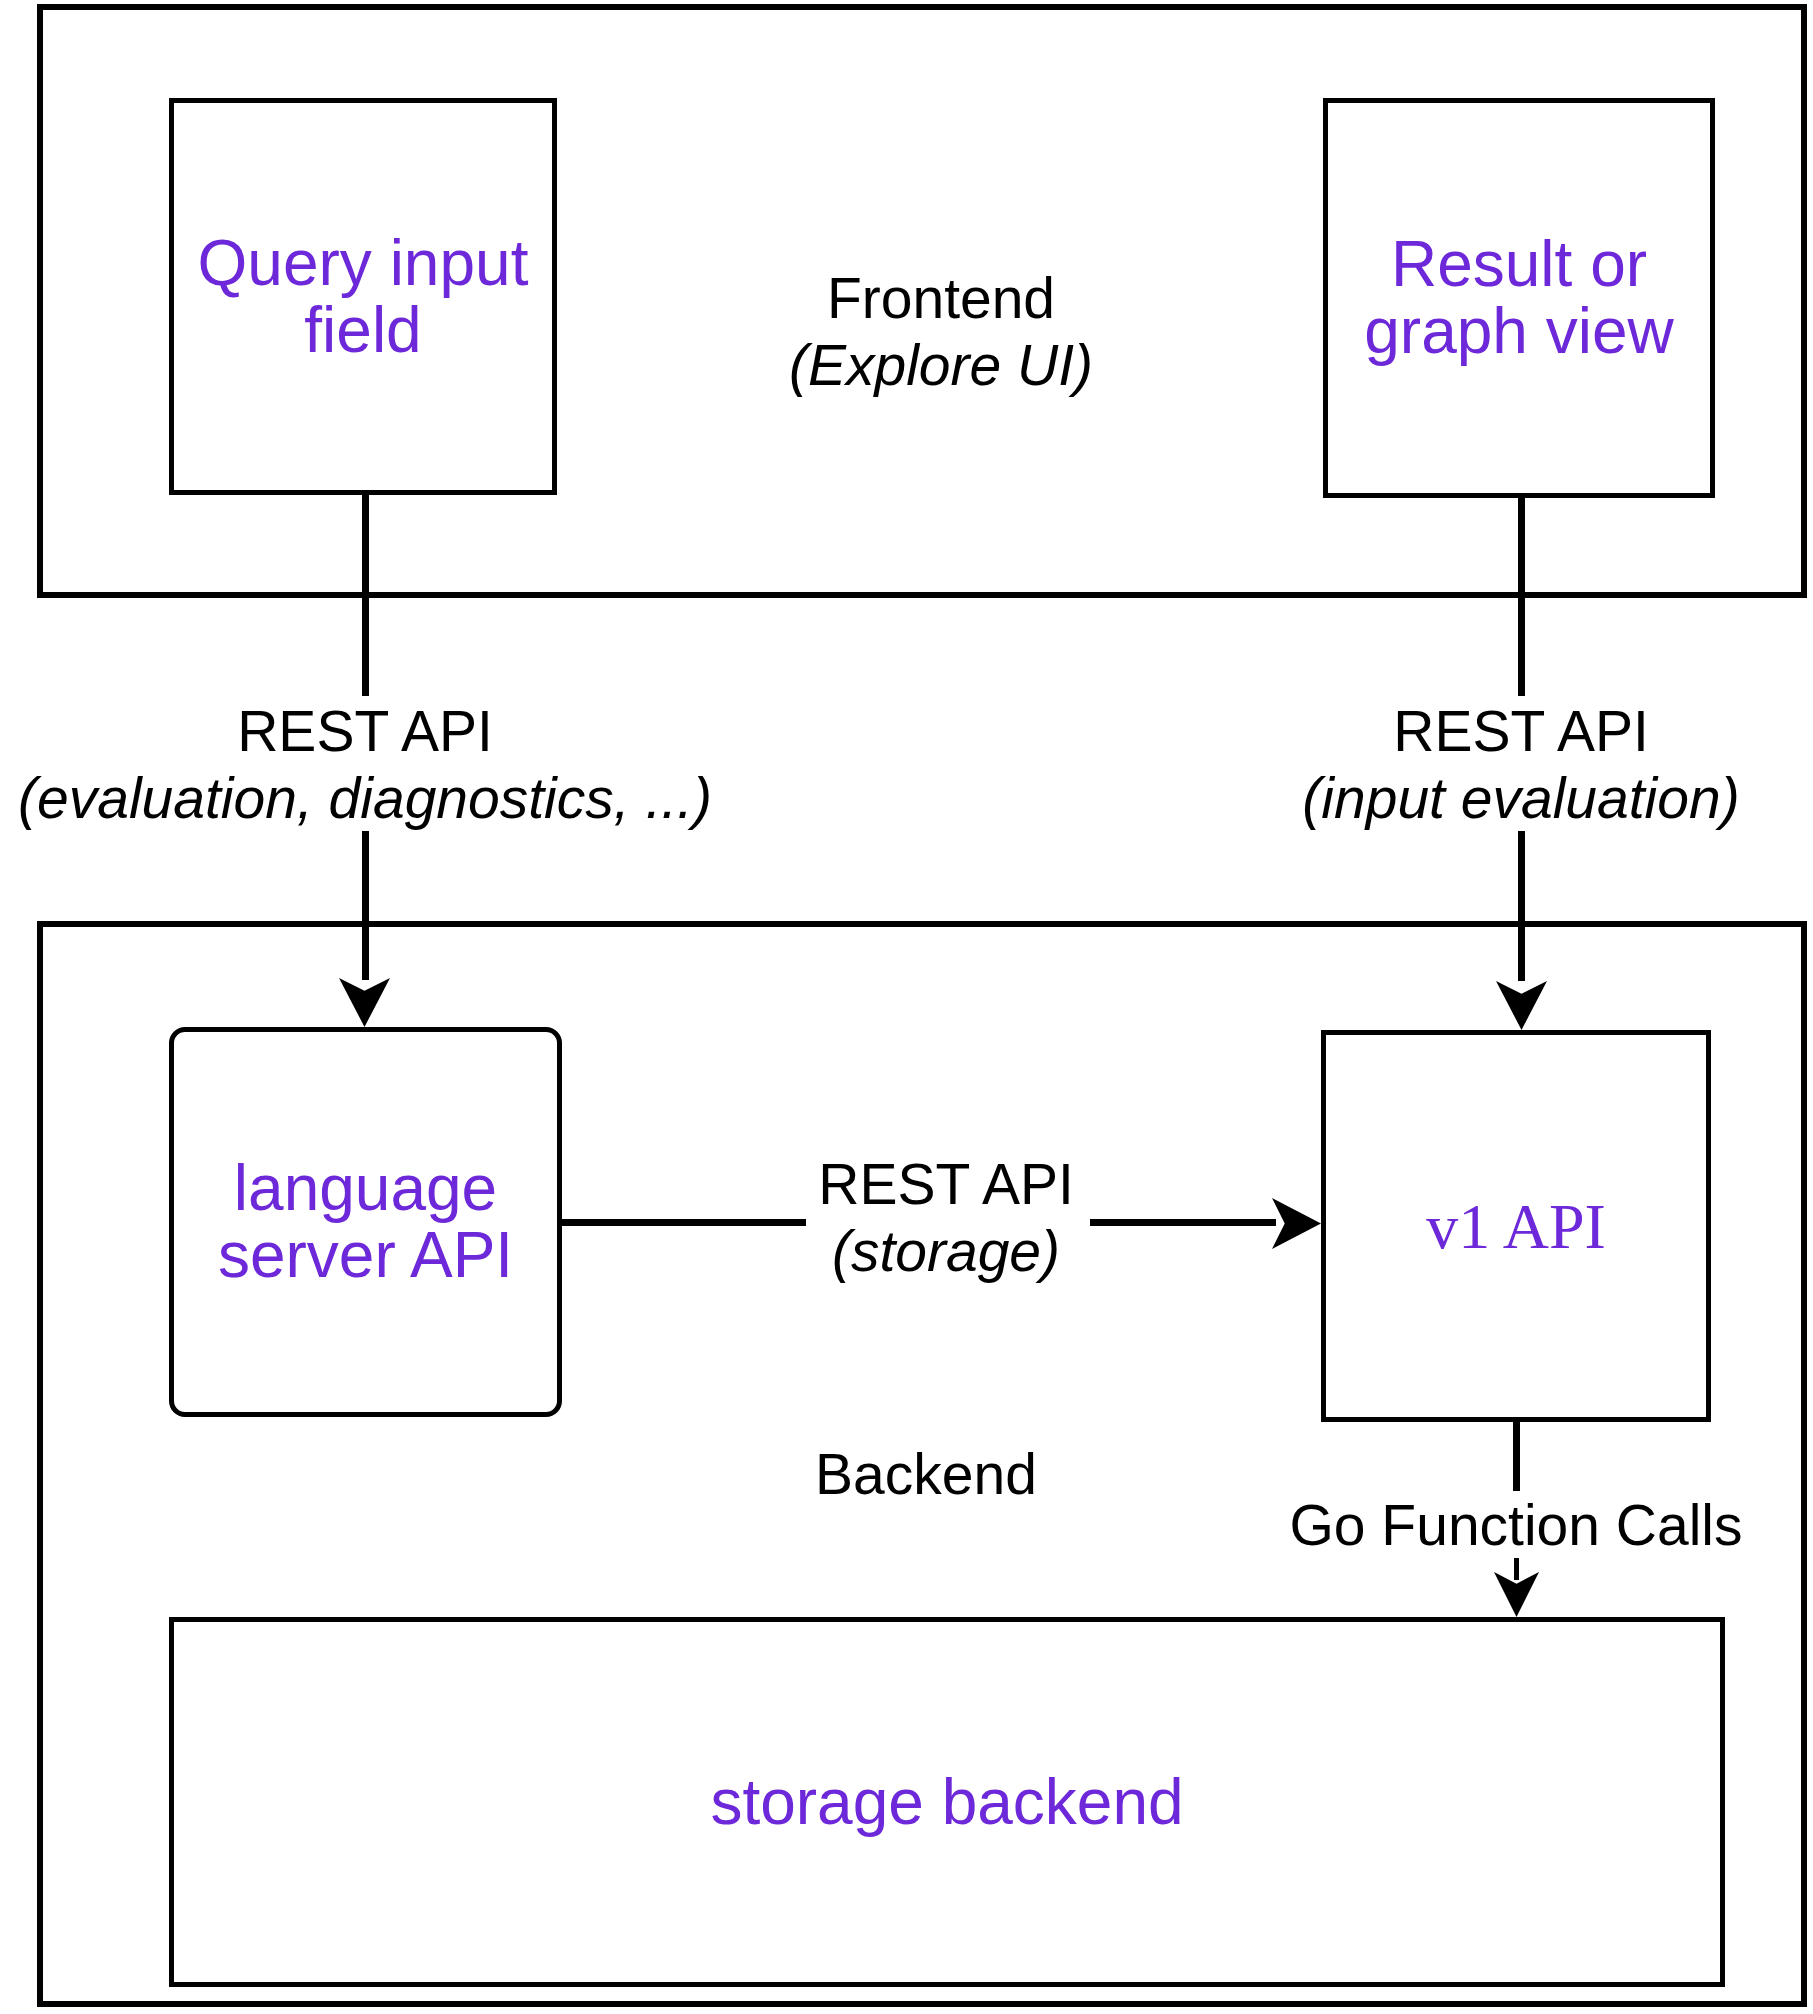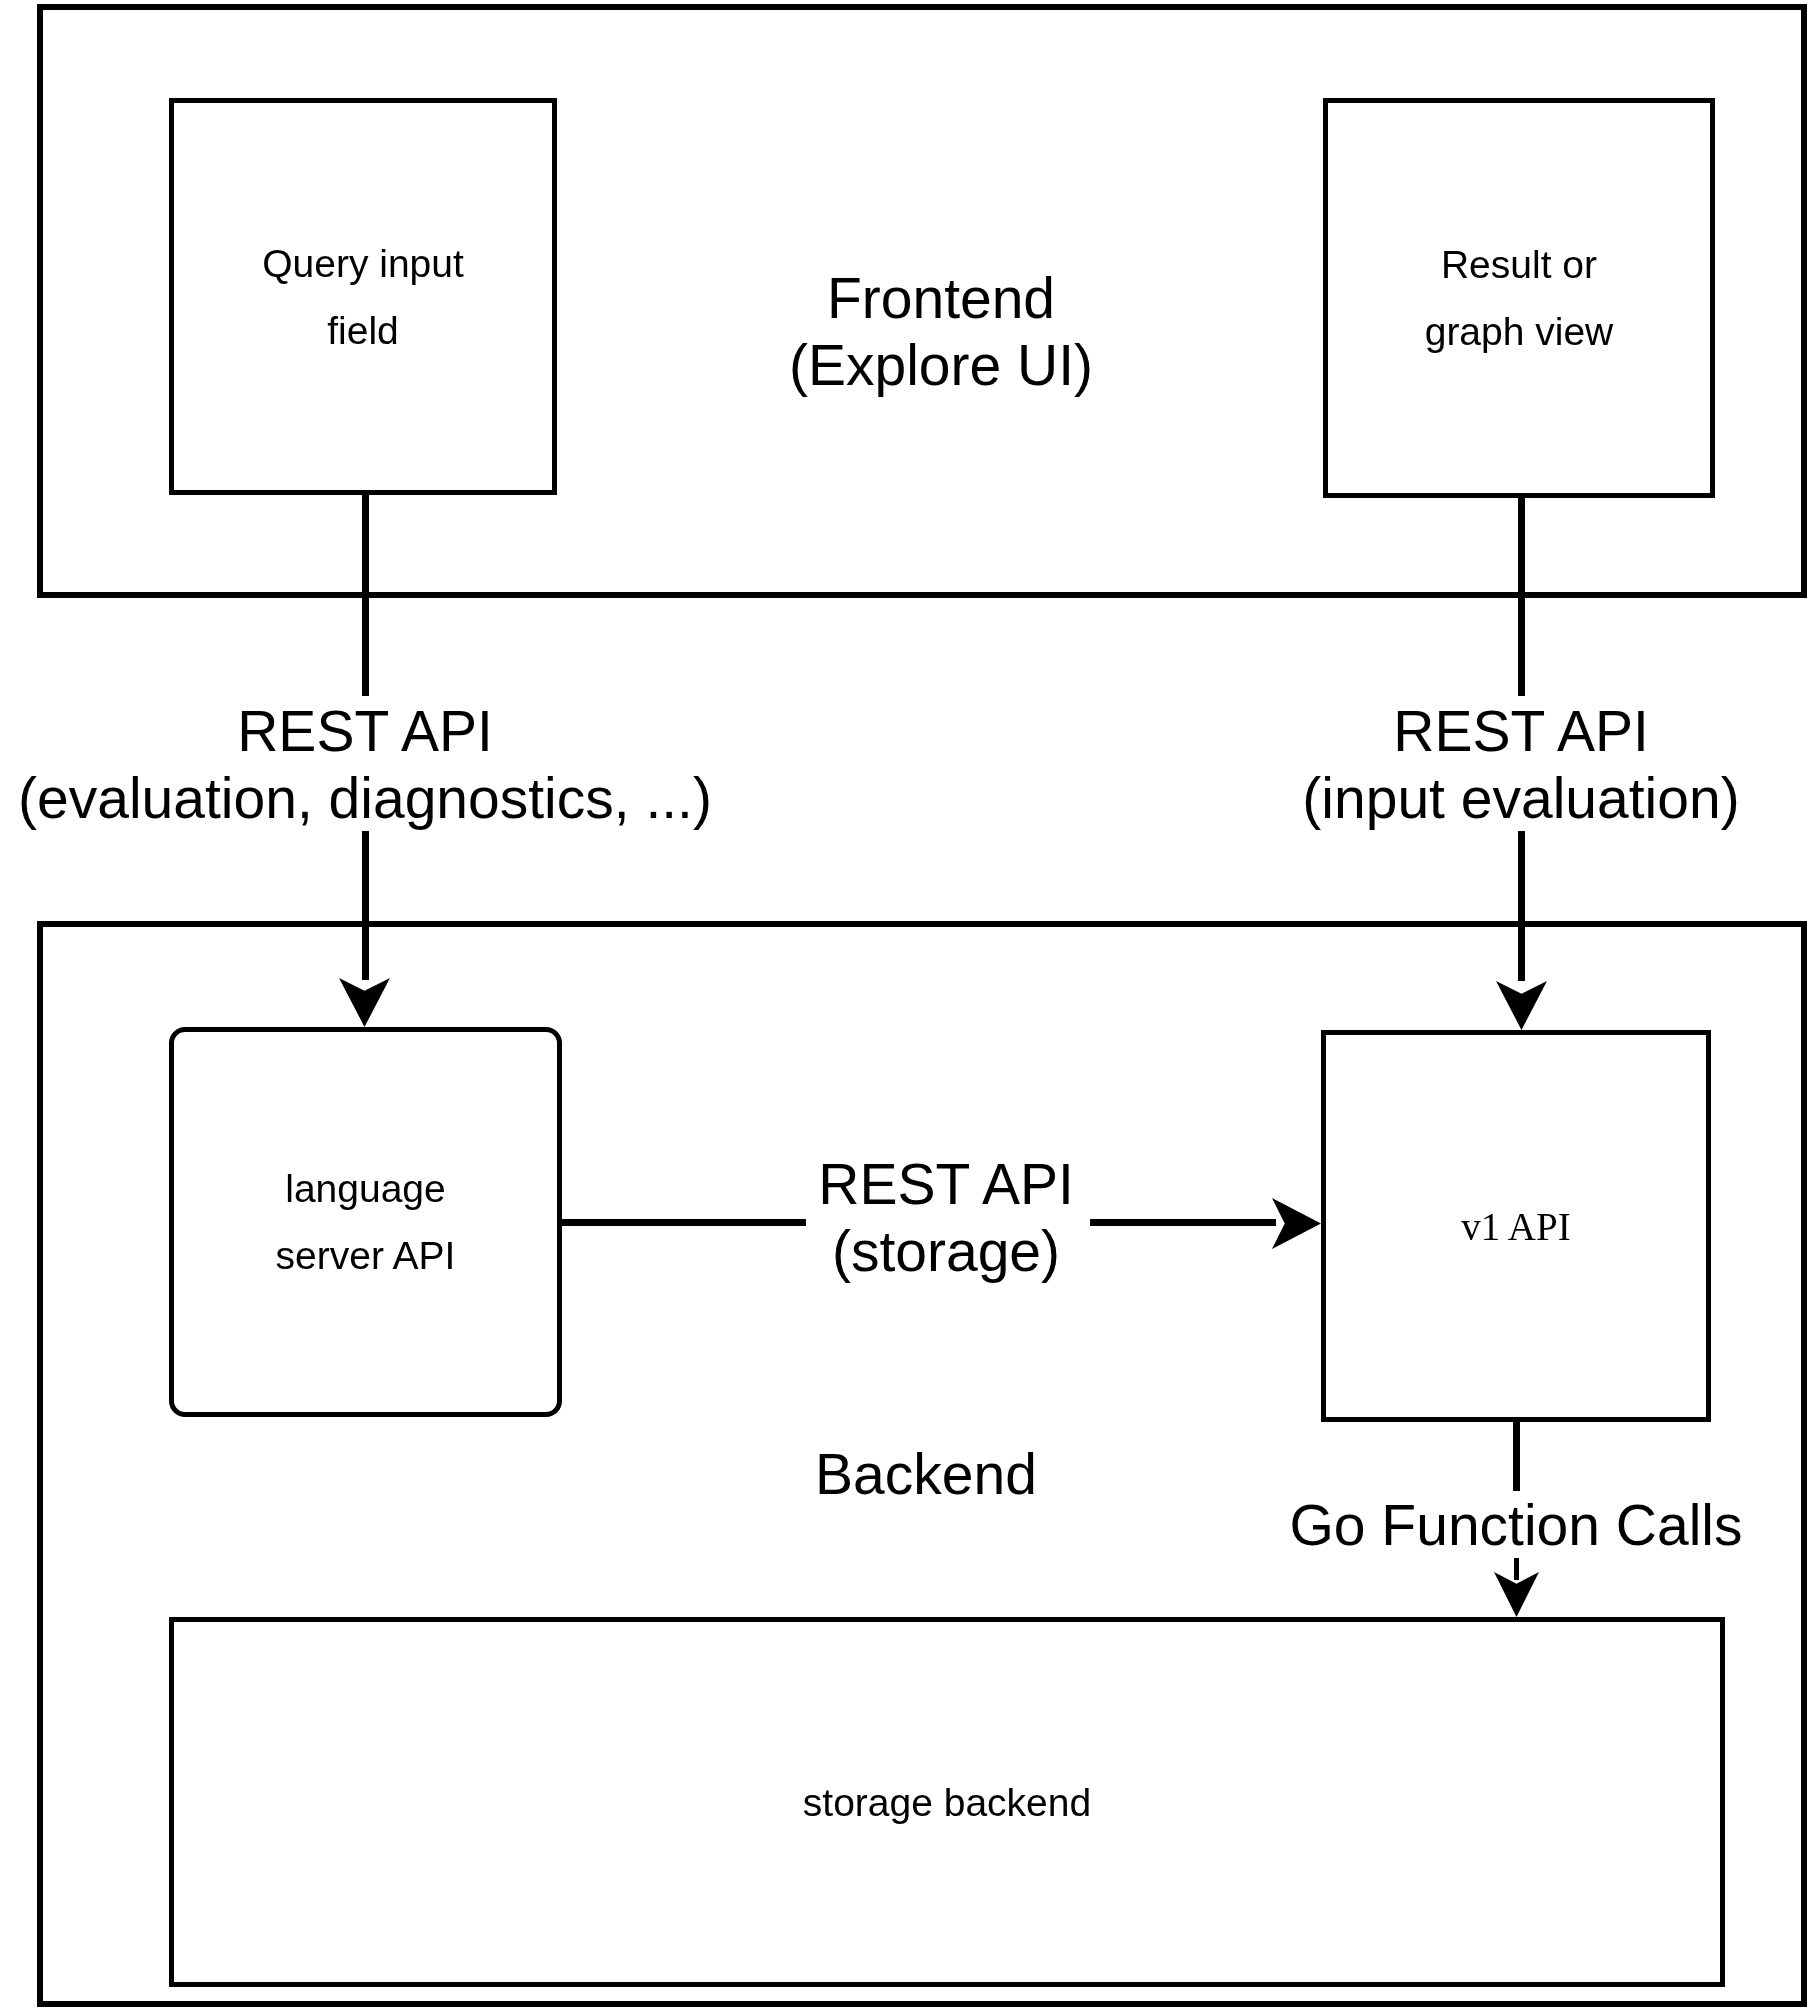--- a/index.html
+++ b/index.html
@@ -26,27 +26,27 @@
     position: absolute;
     border: 5.9px solid #000000;
     box-sizing: border-box;
     background: #ffffff;
     display: flex;
     align-items: center;
     justify-content: center;
     text-align: center;
   }
   .txt {
-    font-size: 39px;
+    font-size: 64px;
     line-height: 67px;
-    color: #000000;
+    color: #6d28d9;
     white-space: nowrap;
   }
   .txt span { display: block; }
-  .italic { }
+  .italic { font-style: italic; }
   .flabel {
     position: absolute;
     text-align: center;
     transform: translateX(-50%);
     font-size: 57px;
     line-height: 67px;
     white-space: nowrap;
   }
   .flabel span { display: block; }
   .vline, .hline {

